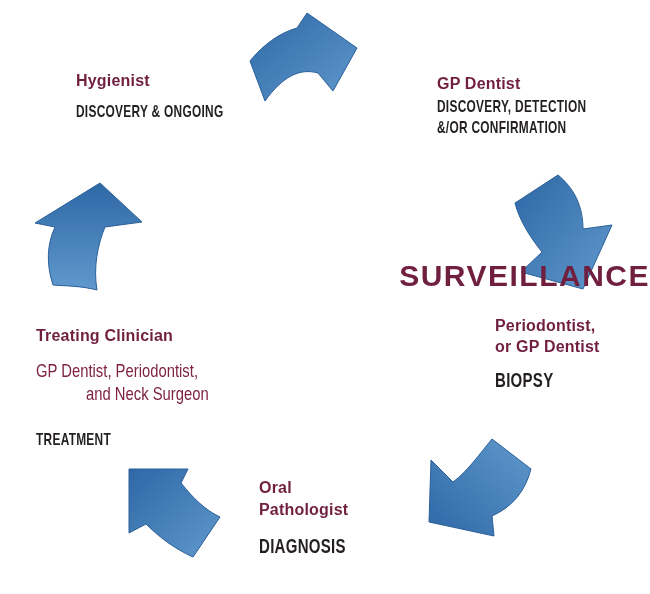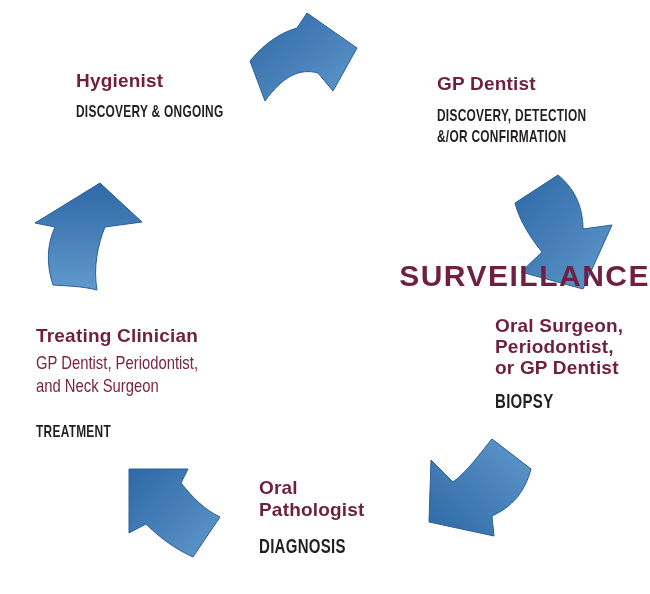--- a/index.html
+++ b/index.html
@@ -13,21 +13,21 @@
   }
   html,body{margin:0;padding:0;}
   body{background:#e9e9e9;font-family:"Liberation Sans",sans-serif;}
   #canvas{
     position:relative;width:650px;height:594px;background:var(--background);
     overflow:hidden;margin:0 auto;
   }
   .node{position:absolute;}
   .role{
     font-family:"Liberation Sans",sans-serif;font-weight:bold;
-    font-size:19px;line-height:22px;color:var(--maroon);letter-spacing:.2px;
+    font-size:16px;line-height:22px;color:var(--maroon);letter-spacing:.2px;
     white-space:nowrap;
   }
   .caps-line{height:21px;white-space:nowrap;}
   .caps-line > span{
     display:inline-block;transform:scaleX(.70);transform-origin:left top;
     font-family:"Liberation Sans",sans-serif;font-weight:bold;
     font-size:17px;line-height:21px;letter-spacing:.4px;
     color:var(--text-black);white-space:nowrap;
   }
   .caps-big{height:23px;white-space:nowrap;}
@@ -44,28 +44,28 @@
     font-size:19px;line-height:23px;color:var(--maroon-light);white-space:nowrap;
   }
   #center-title{
     position:absolute;left:0;top:259px;width:650px;text-align:right;
     font-family:"Liberation Sans",sans-serif;font-weight:bold;
     font-size:30px;letter-spacing:1.5px;color:var(--maroon);
   }
   #node-hygienist{left:76px;top:70px;}
   #node-hygienist .caps-group{margin-top:9px;}
   #node-gp-dentist{left:437px;top:73px;}
-  #node-gp-dentist .caps-group{margin-top:10px;}
+  #node-gp-dentist .caps-group{margin-top:1px;}
   #node-oral-surgeon{left:495px;top:315px;}
   #node-oral-surgeon .role{line-height:21px;}
   #node-oral-surgeon .caps-group{margin-top:12px;}
   #node-oral-pathologist{left:259px;top:477px;}
   #node-oral-pathologist .caps-group{margin-top:14px;}
   #node-treating{left:36px;top:325px;}
-  #node-treating .detail-group{margin-top:4px;}
+  #node-treating .detail-group{margin-top:12px;text-align:right;}
   #node-treating .caps-group{margin-top:24px;}
   .arrow{position:absolute;}
   #arrow-1{left:245px;top:10px;}
   #arrow-2{left:508px;top:172px;}
   #arrow-3{left:428px;top:438px;}
   #arrow-4{left:127px;top:465px;}
   #arrow-5{left:32px;top:182px;}
 </style>
 </head>
 <body>
@@ -133,21 +133,20 @@
 
   <div id="node-gp-dentist" class="node">
     <div class="role">GP Dentist</div>
     <div class="caps-group">
       <div class="caps-line"><span>DISCOVERY, DETECTION</span></div>
       <div class="caps-line"><span>&amp;/OR CONFIRMATION</span></div>
     </div>
   </div>
 
   <div id="node-oral-surgeon" class="node">
-    <div class="role">Oral Surgeon,</div>
     <div class="role">Periodontist,</div>
     <div class="role">or GP Dentist</div>
     <div class="caps-group">
       <div class="caps-big"><span>BIOPSY</span></div>
     </div>
   </div>
 
   <div id="node-oral-pathologist" class="node">
     <div class="role">Oral</div>
     <div class="role">Pathologist</div>

